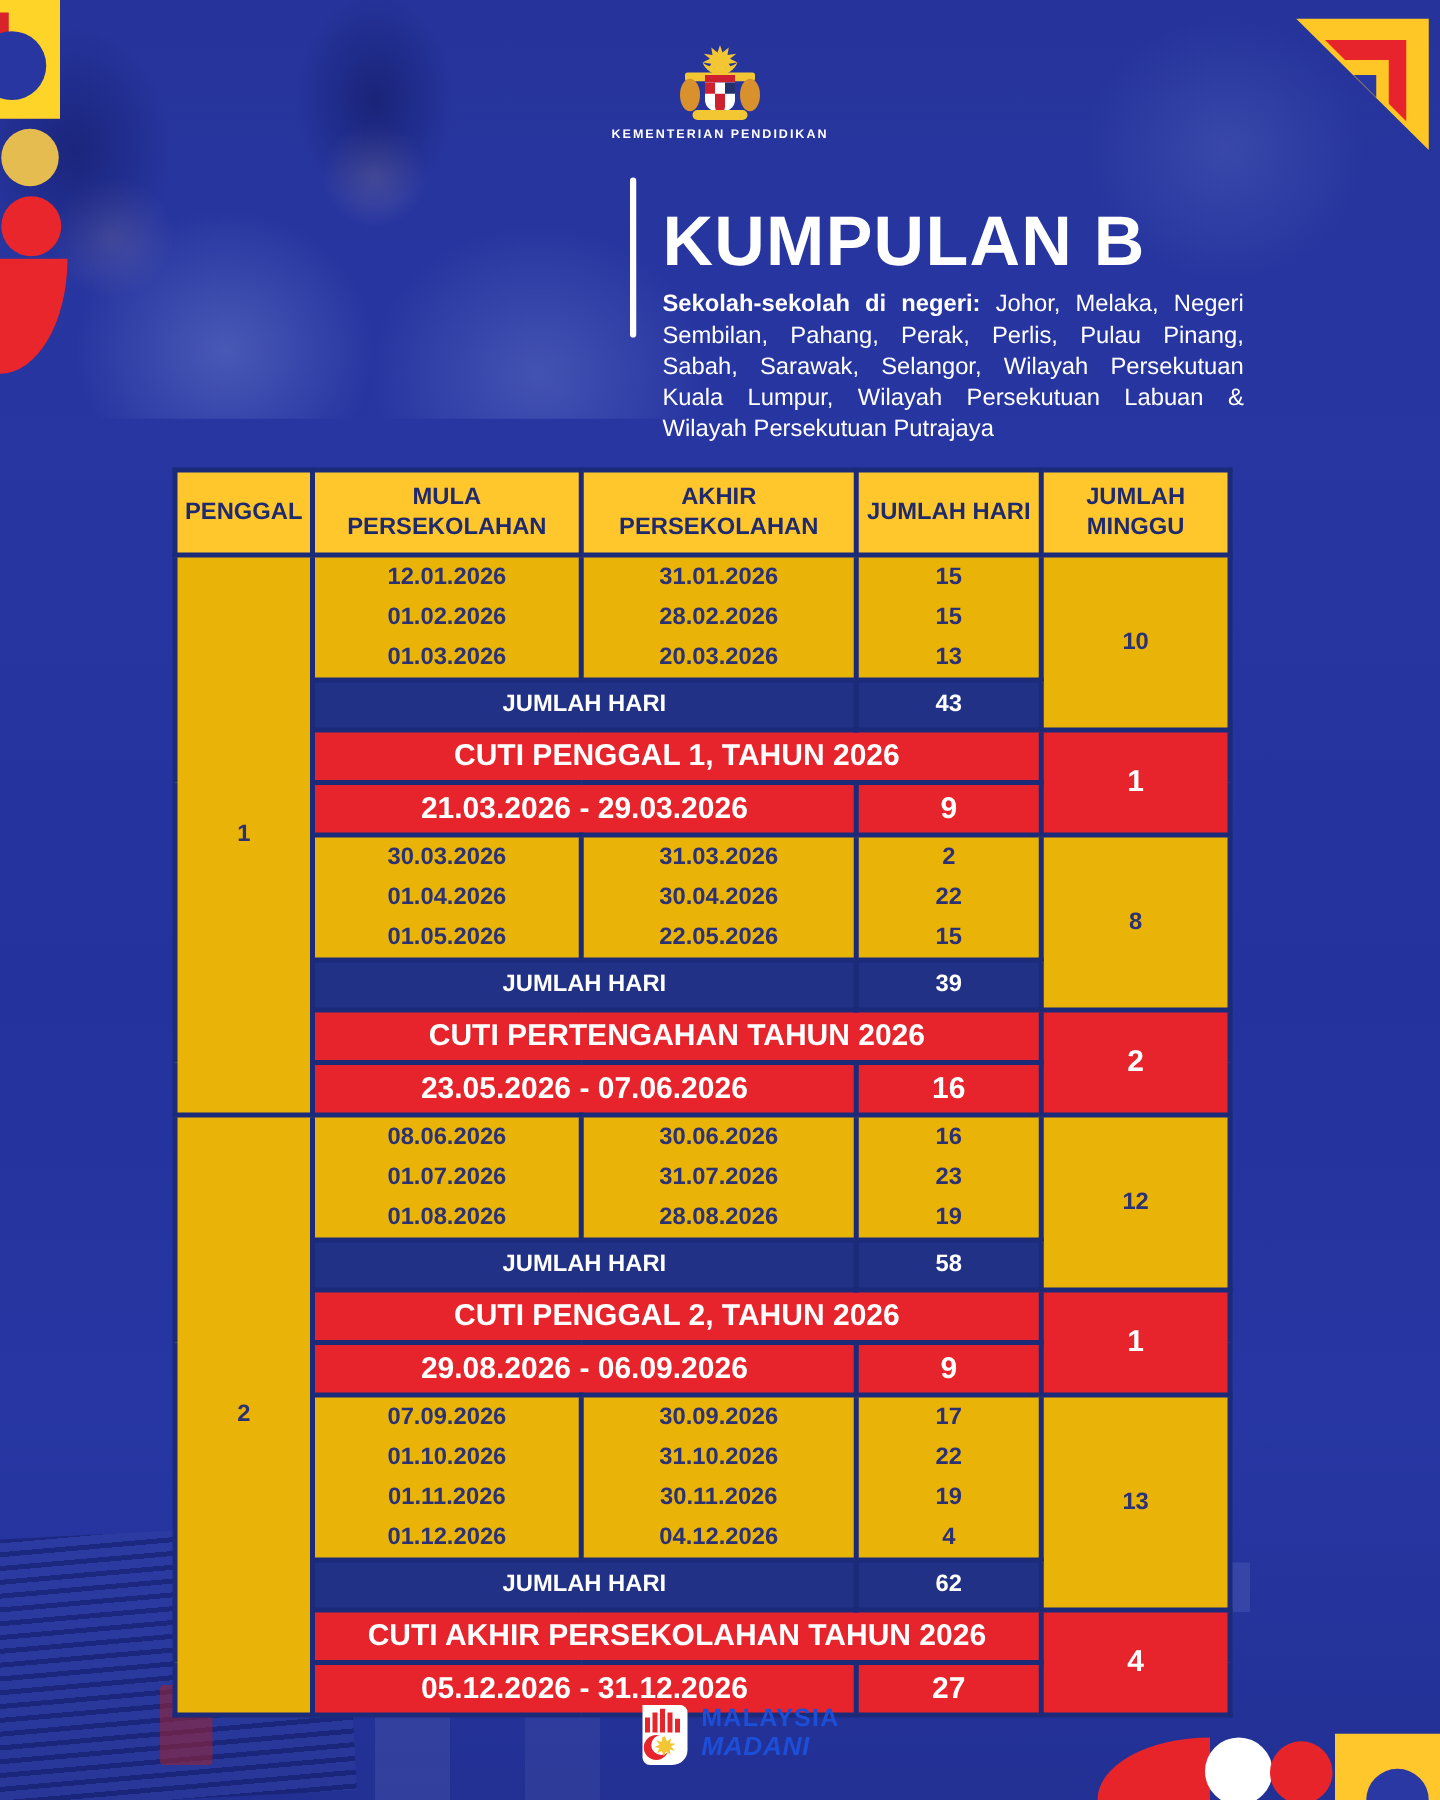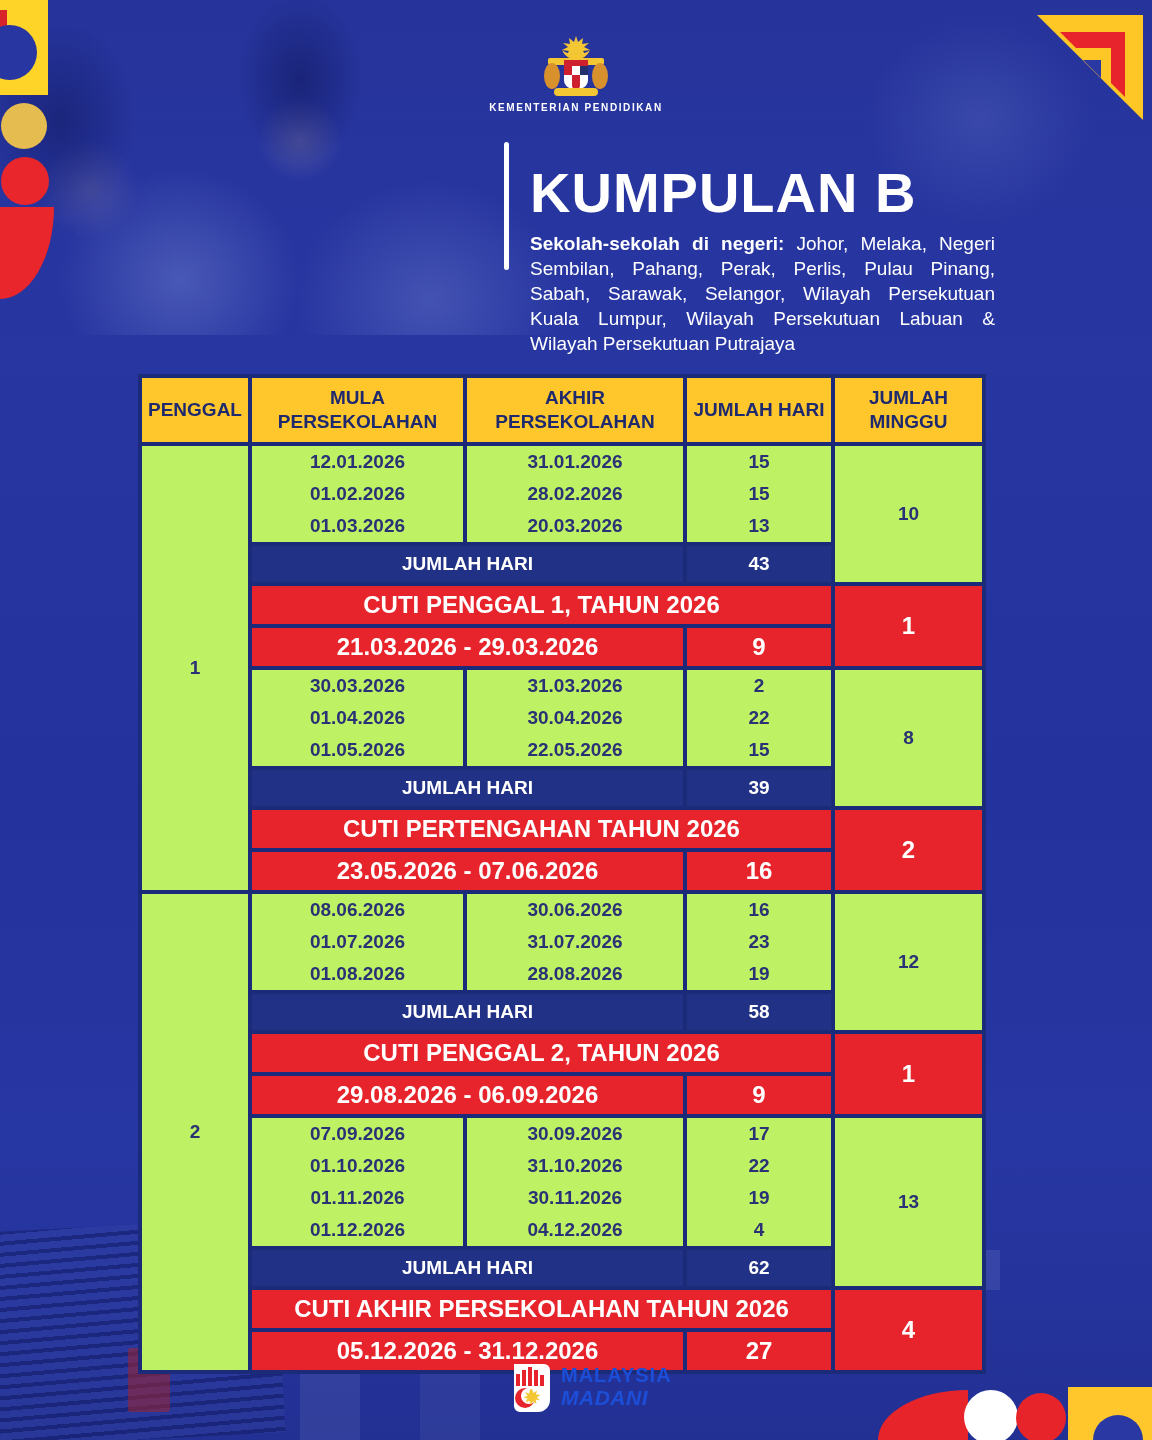--- a/index.html
+++ b/index.html
@@ -64,21 +64,21 @@
   .divider{position:absolute;left:504px;top:142px;width:5px;height:128px;background:#fff;border-radius:3px;}
   .group-block{position:absolute;left:530px;top:130px;width:465px;color:#fff;}
   .group-heading{font-size:56px;font-weight:700;letter-spacing:1px;line-height:60px;margin-top:33px;}
   .group-desc{margin-top:8px;font-size:19px;line-height:25px;text-align:justify;}
   .group-desc .lead{font-weight:bold;}
 
   
   table.cal{position:absolute;left:138px;top:330px;width:844px;border-collapse:collapse;table-layout:fixed;margin-top:44px;}
   table.cal th,table.cal td{border:4px solid #1B2B7A;padding:0;text-align:center;vertical-align:middle;}
   table.cal th{background:#FFC72C;color:#1F2A6E;font-size:19px;font-weight:bold;line-height:24px;height:64px;}
-  .cw{background:#bef264;color:#2A3174;font-size:19px;font-weight:bold;}
+  .cw{background:#eab308;color:#2A3174;font-size:19px;font-weight:bold;}
   .band{background:#213185;color:#fff;font-size:19px;font-weight:bold;}
   .red{background:#E7242B;color:#fff;font-size:24px;font-weight:bold;}
   .stack span{display:block;line-height:32px;}
   tr.h-d3{height:100px;} tr.h-d4{height:124px;} tr.h-t{height:40px;} tr.h-c{height:42px;} tr.h-r{height:42px;}
 
   
   .footer-brand{position:absolute;left:508px;top:1358px;display:flex;align-items:center;gap:9px;color:#1d4ed8;}
   .brand-text{display:flex;flex-direction:column;line-height:1;}
   .brand-top{font-size:20px;font-weight:800;letter-spacing:1px;}
   .brand-bottom{font-size:21px;font-weight:800;letter-spacing:.5px;margin-top:2px;font-style:italic;}

